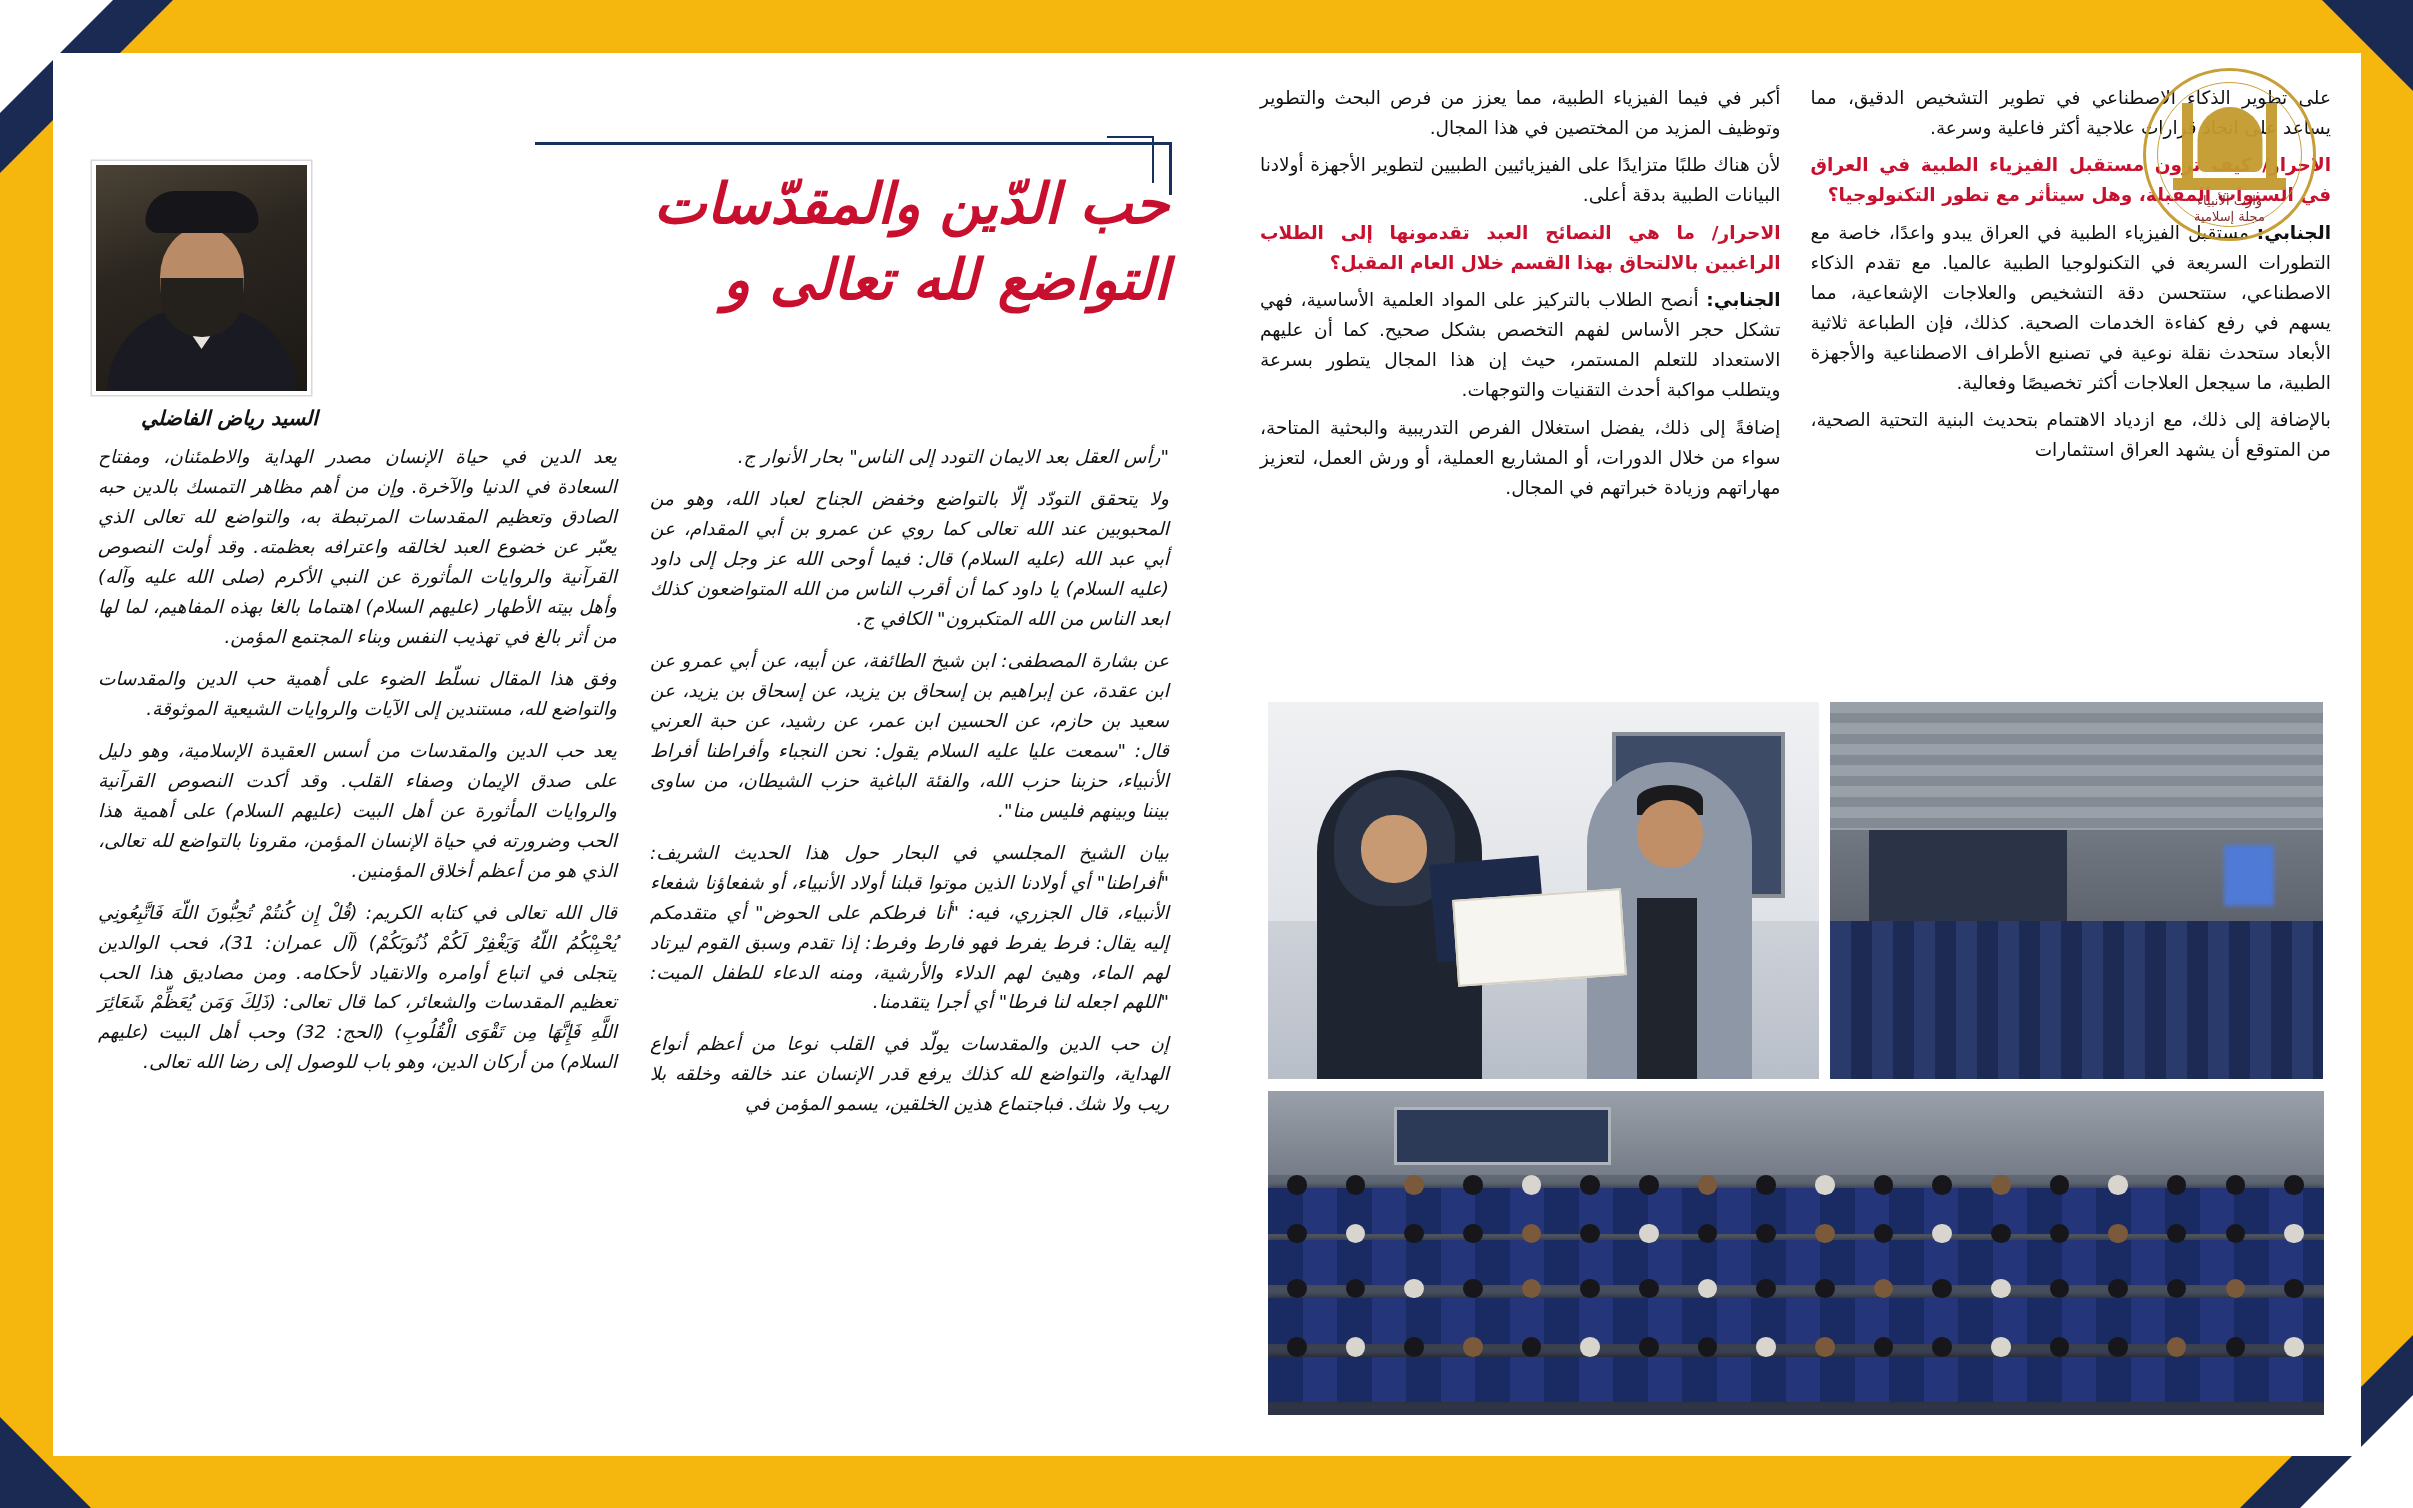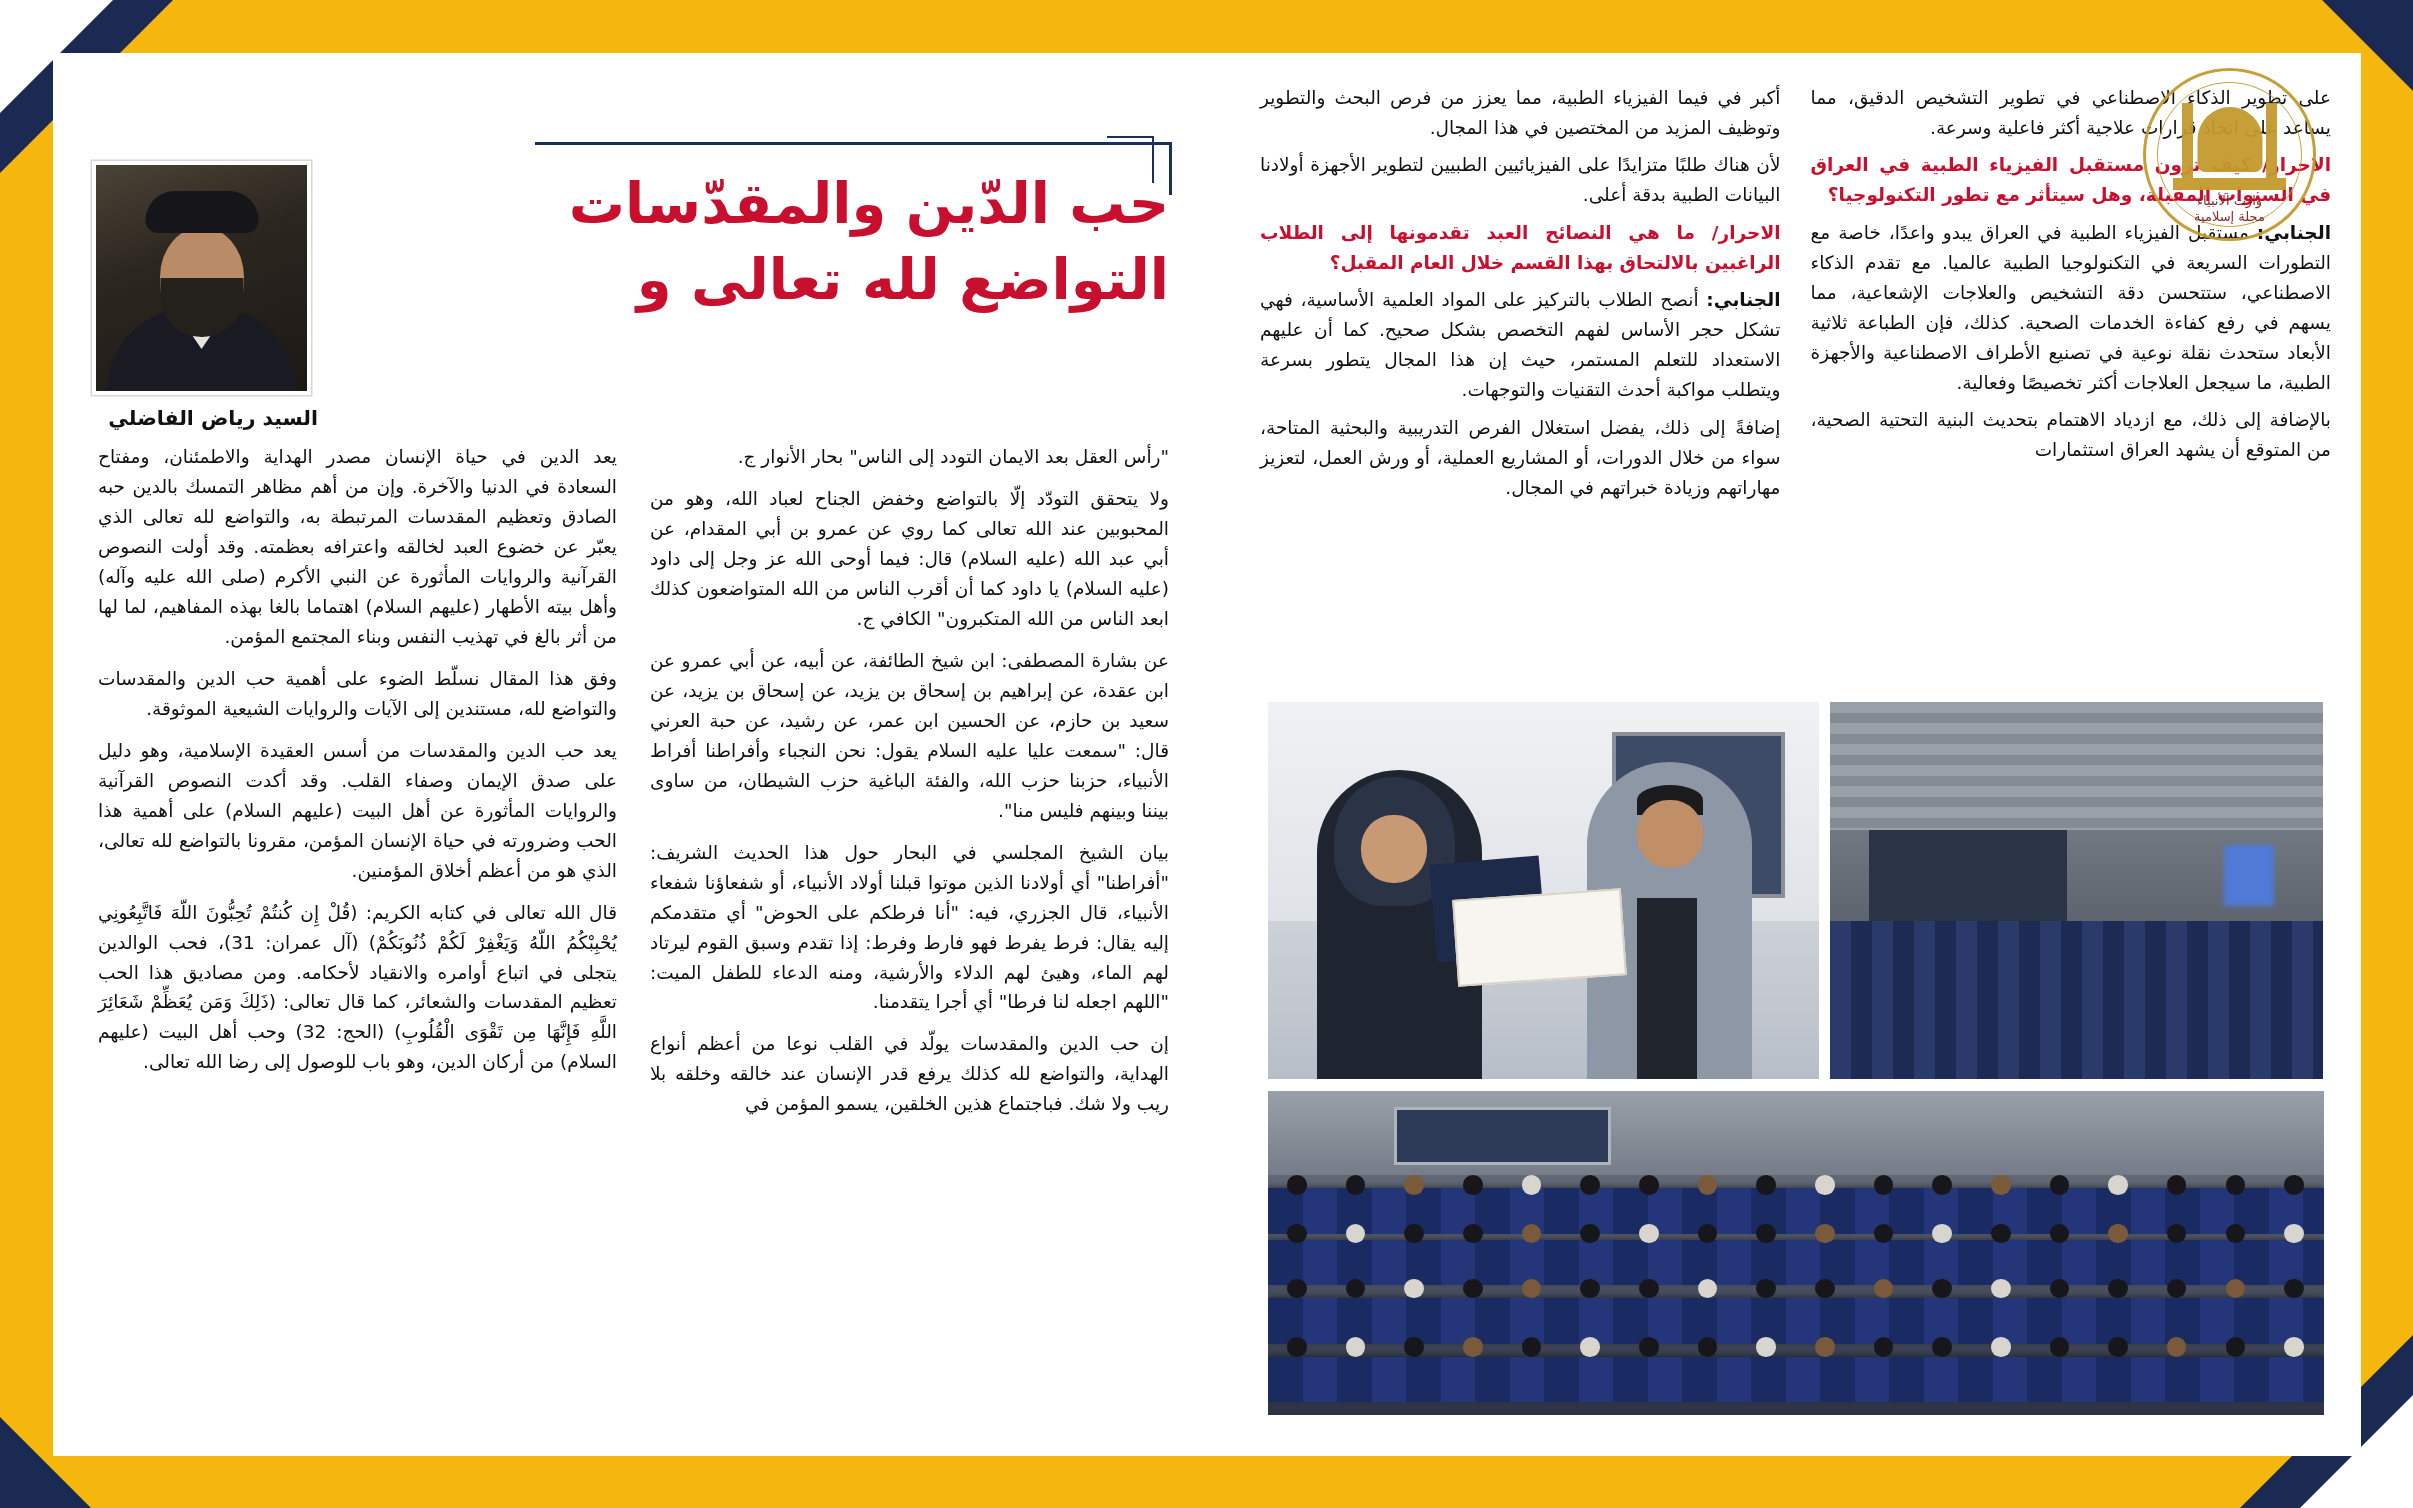--- a/index.html
+++ b/index.html
@@ -104,21 +104,21 @@
     background: #ffffff;
     overflow: hidden;
   }
 
   .page-half {
     position: absolute;
     top: 0;
     height: 1403px;
     background: #ffffff;
   }
-  #left-page  { left: 30px;  width: 1101px; }
+  #left-page  { left: 30px;  width: 1101px; font-style: italic; }
   #right-page { left: 1207px; width: 1071px; }
 
   
   .mark {
     position: absolute;
     border: 2.3px solid #16315e;
   }
   .mark-tr {
     top: 83px; right: 30px;
     width: 45px; height: 45px;

